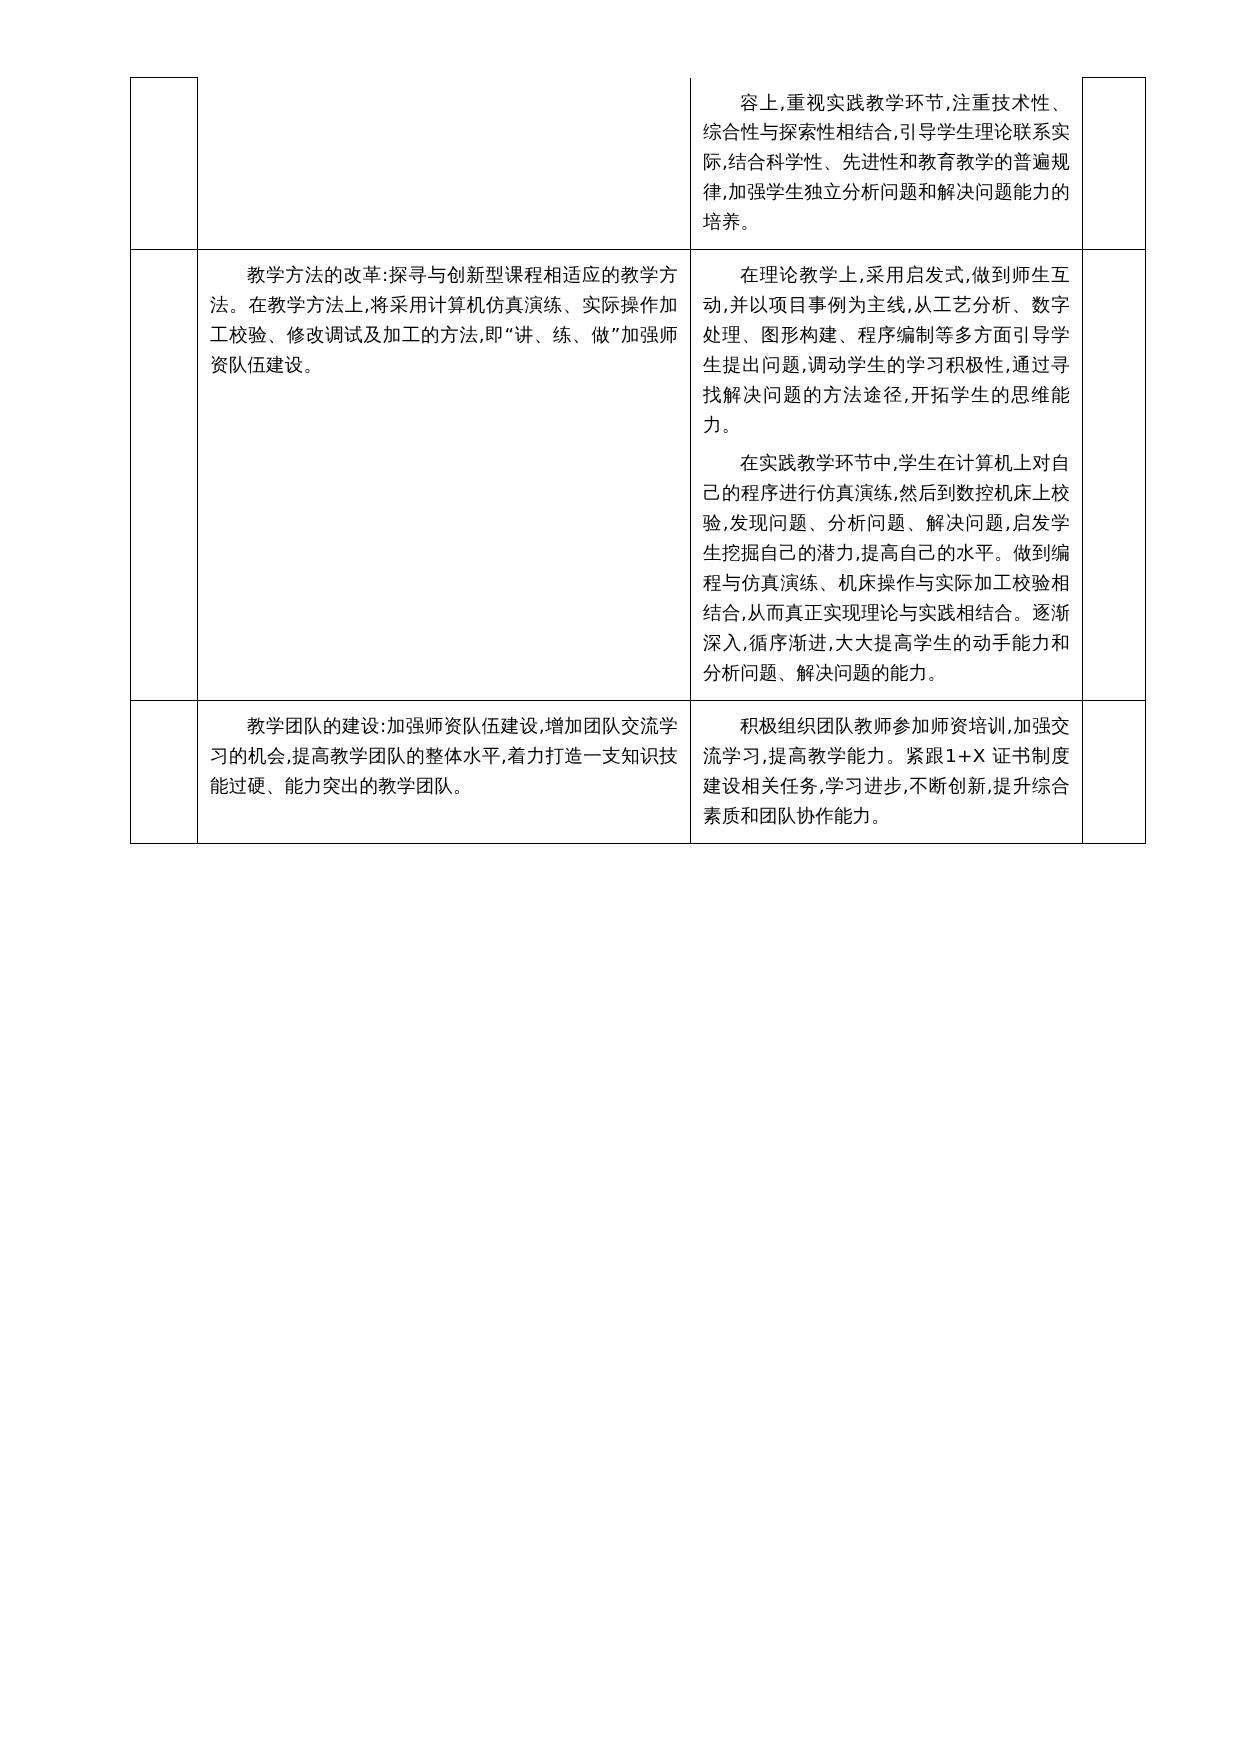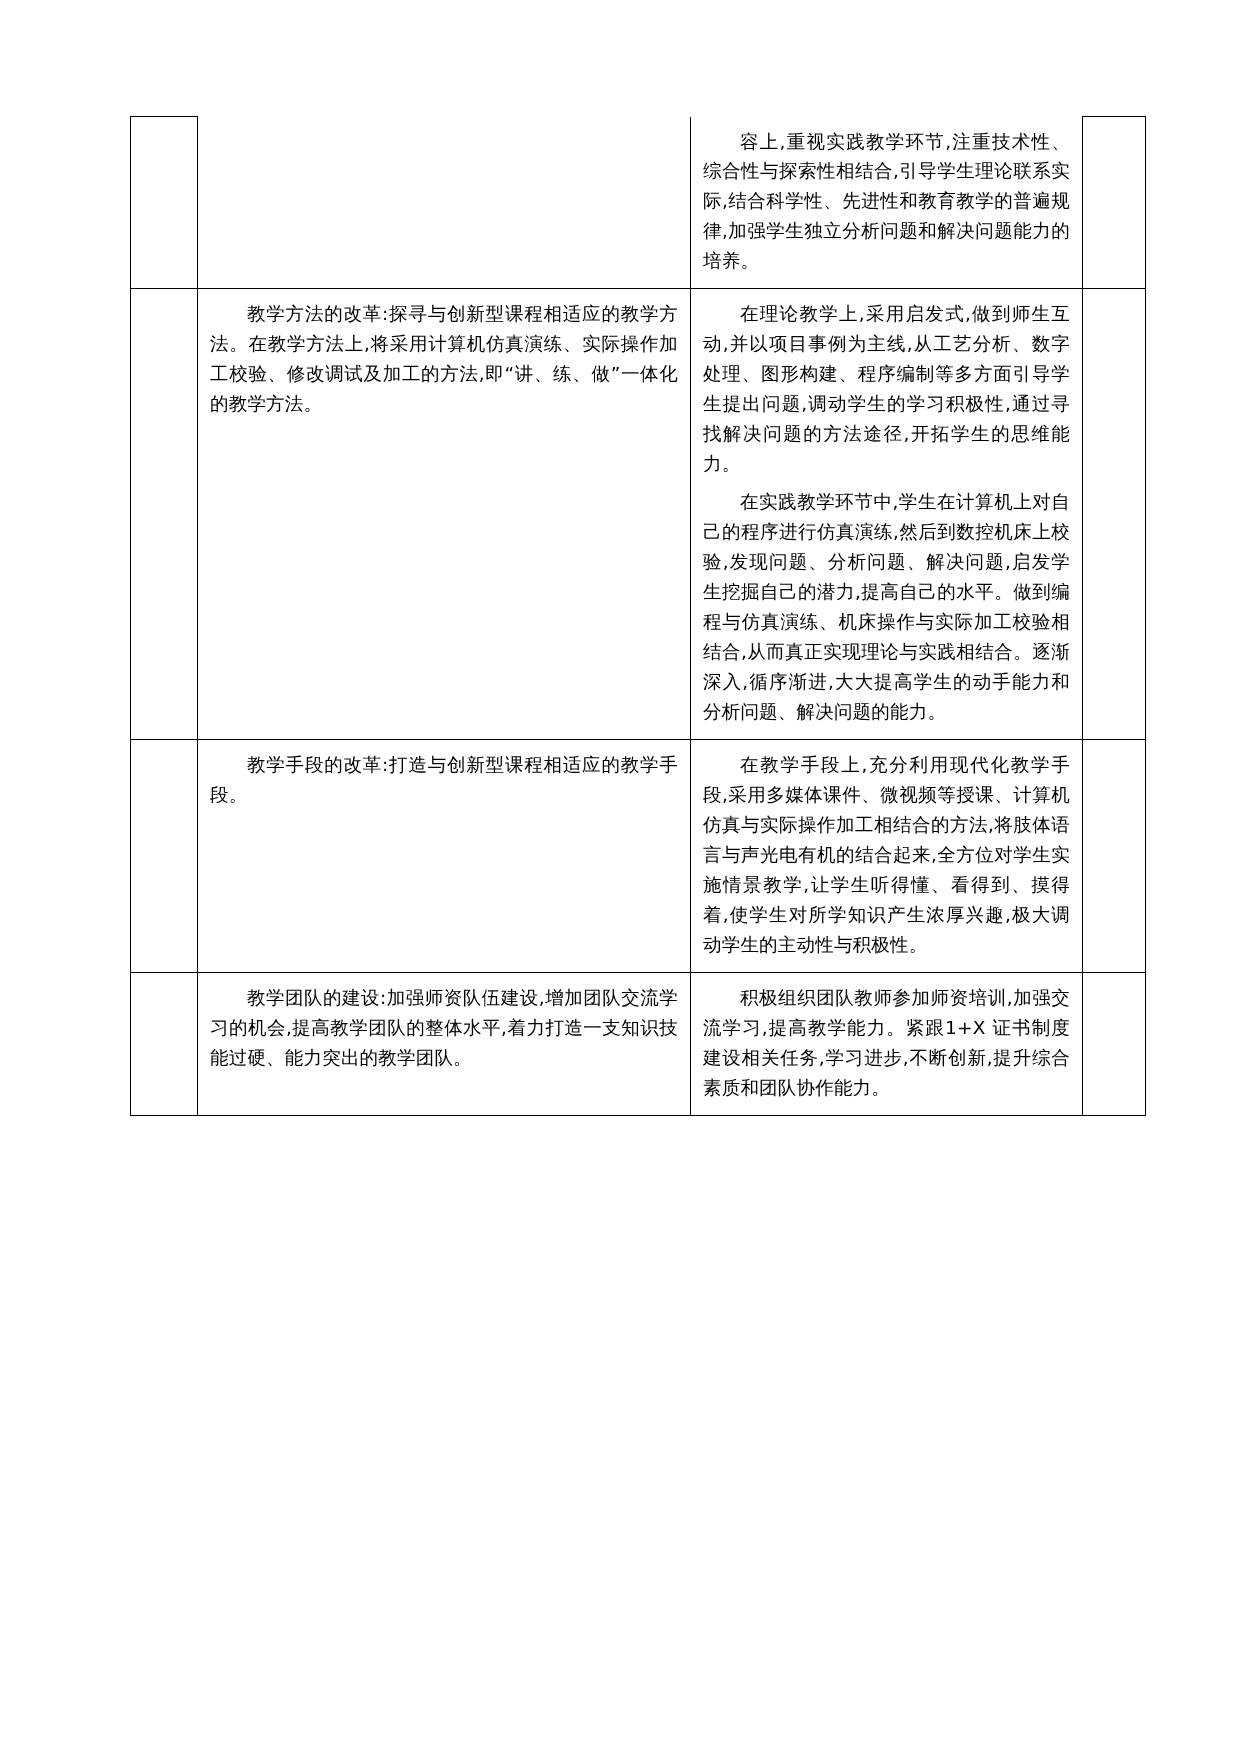--- a/index.html
+++ b/index.html
@@ -11,21 +11,21 @@
     width: 1240px;
     height: 1754px;
     font-family: "DejaVu Sans", "Liberation Sans", sans-serif;
     color: #000000;
   }
   .page {
     position: relative;
     width: 1240px;
     height: 1754px;
     box-sizing: border-box;
-    padding: 116px 120px 0 130px;
+    padding: 77px 120px 0 130px;
   }
   table.doc-table {
     border-collapse: collapse;
     width: 990px;
     table-layout: fixed;
   }
   table.doc-table td {
     border: 1.5px solid #000000;
     vertical-align: top;
     padding: 10px 12px 12px 12px;
@@ -84,39 +84,29 @@
         <td class="col-left"></td>
         <td class="col-right">
           <p class="para">容上,重视实践教学环节,注重技术性、综合性与探索性相结合,引导学生理论联系实际,结合科学性、先进性和教育教学的普遍规律,加强学生独立分析问题和解决问题能力的培养。</p>
         </td>
         <td class="col-edge"></td>
       </tr>
 
       <tr>
         <td class="col-narrow"></td>
         <td class="col-left">
-          <p class="para">教学方法的改革:探寻与创新型课程相适应的教学方法。在教学方法上,将采用计算机仿真演练、实际操作加工校验、修改调试及加工的方法,即“讲、练、做”一体化的教学方法。</p>
+          <p class="para">教学方法的改革:探寻与创新型课程相适应的教学方法。在教学方法上,将采用计算机仿真演练、实际操作加工校验、修改调试及加工的方法,即“讲、练、做”加强师资队伍建设。</p>
         </td>
         <td class="col-right">
           <p class="para">在理论教学上,采用启发式,做到师生互动,并以项目事例为主线,从工艺分析、数字处理、图形构建、程序编制等多方面引导学生提出问题,调动学生的学习积极性,通过寻找解决问题的方法途径,开拓学生的思维能力。</p>
           <p class="para">在实践教学环节中,学生在计算机上对自己的程序进行仿真演练,然后到数控机床上校验,发现问题、分析问题、解决问题,启发学生挖掘自己的潜力,提高自己的水平。做到编程与仿真演练、机床操作与实际加工校验相结合,从而真正实现理论与实践相结合。逐渐深入,循序渐进,大大提高学生的动手能力和分析问题、解决问题的能力。</p>
         </td>
         <td class="col-edge"></td>
       </tr>
 
-      <tr>
-        <td class="col-narrow"></td>
-        <td class="col-left">
-          <p class="para">教学手段的改革:打造与创新型课程相适应的教学手段。</p>
-        </td>
-        <td class="col-right">
-          <p class="para">在教学手段上,充分利用现代化教学手段,采用多媒体课件、微视频等授课、计算机仿真与实际操作加工相结合的方法,将肢体语言与声光电有机的结合起来,全方位对学生实施情景教学,让学生听得懂、看得到、摸得着,使学生对所学知识产生浓厚兴趣,极大调动学生的主动性与积极性。</p>
-        </td>
-        <td class="col-edge"></td>
-      </tr>
 
 
       <tr>
         <td class="col-narrow"></td>
         <td class="col-left">
           <p class="para">教学团队的建设:加强师资队伍建设,增加团队交流学习的机会,提高教学团队的整体水平,着力打造一支知识技能过硬、能力突出的教学团队。</p>
         </td>
         <td class="col-right">
           <p class="para">积极组织团队教师参加师资培训,加强交流学习,提高教学能力。紧跟1+X 证书制度建设相关任务,学习进步,不断创新,提升综合素质和团队协作能力。</p>
         </td>

